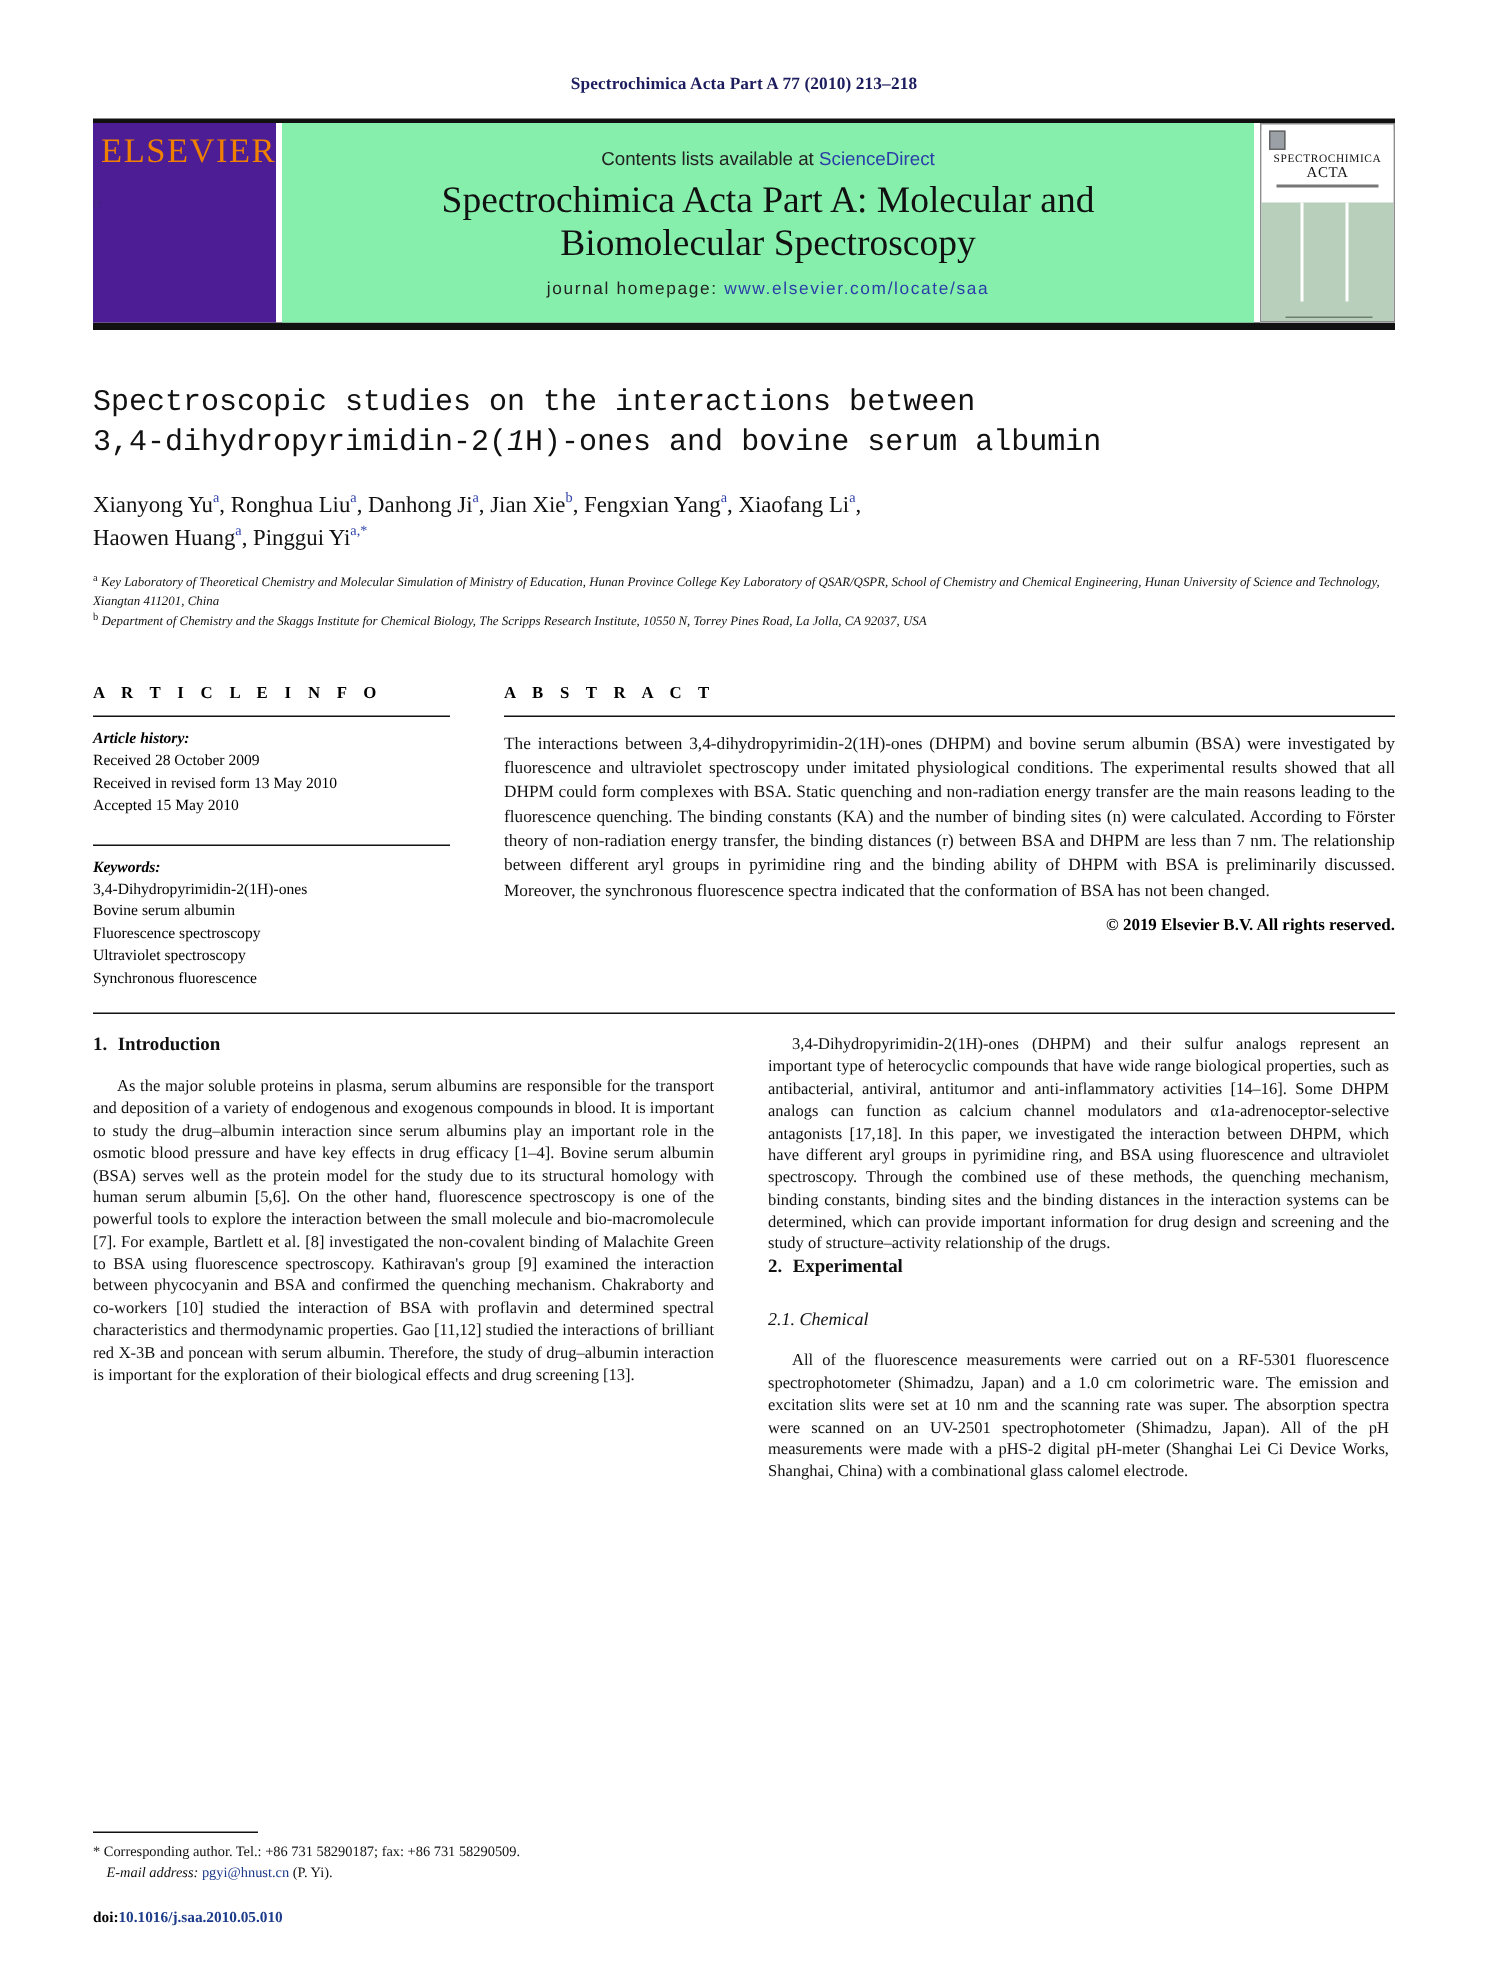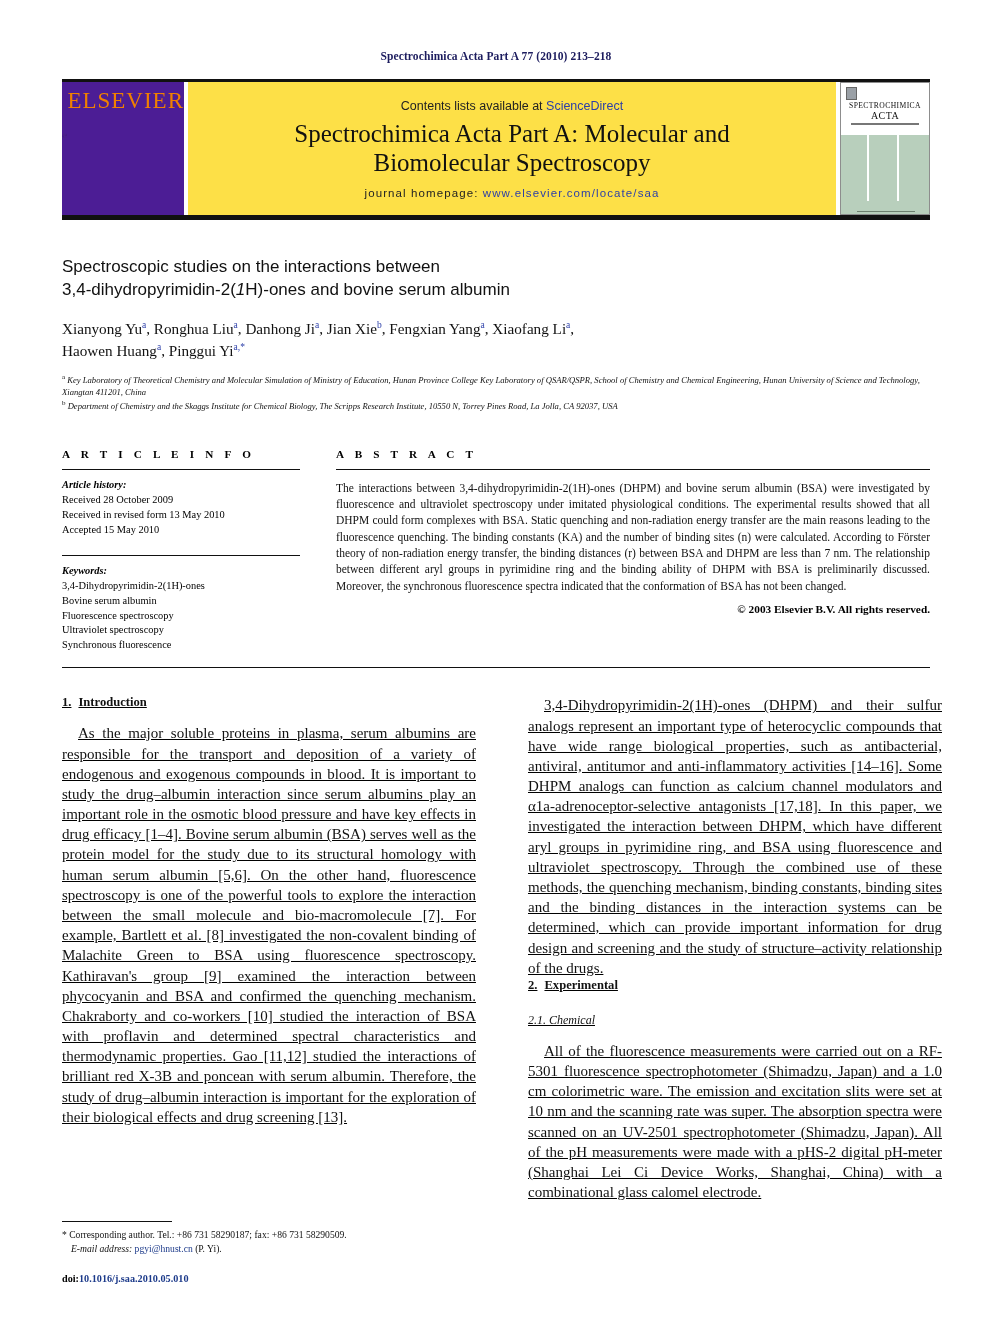--- a/index.html
+++ b/index.html
@@ -56,21 +56,21 @@
   .elsevier-word {
     font-family: "Liberation Serif", serif;
     font-size: 23px;
     letter-spacing: 1px;
     color: #F08000;
     line-height: 1;
     margin-top: 1px;
   }
   .journal-band {
     flex: 1 1 auto;
-    background: #fde047;
+    background: #86efac;
     display: flex;
     flex-direction: column;
     align-items: center;
     justify-content: center;
     margin-left: 4px;
     margin-right: 4px;
   }
   .contents-line {
     font-family: "Liberation Sans", sans-serif;
     font-size: 12.5px;
@@ -123,26 +123,26 @@
   .cover-rule { width: 68px; height: 2px; background: #777; margin: 2px auto 0; }
   .cover-body { background: #b8cfbc; height: 85px; position: relative; }
   .cover-bar { position: absolute; top: 0; width: 2px; background: #fff; height: 66px; }
   .cover-foot { position:absolute; bottom:8px; left:16px; width:58px; height:1px; background:#6d806f; }
 
   .masthead-bottom { border-bottom: 5px solid #111; }
 
   
   .title-block { margin-top: 36px; }
   h1.article-title {
-    font-size: 17px;
+    font-size: 20px;
     font-weight: normal;
     line-height: 1.33;
     margin: 0;
     color: #111;
-    font-family: Liberation Sans, sans-serif;
+    font-family: Liberation Mono, monospace;
   }
   .authors {
     margin-top: 17px;
     font-size: 15.2px;
     line-height: 1.45;
     color: #111;
   }
   .authors sup { font-size: 9.5px; color: #2b3ea8; vertical-align: super; }
   .affils { margin-top: 11px; font-size: 8.6px; line-height: 1.42; font-style: italic; color: #111; }
   .affils sup { font-style: normal; font-size: 7px; vertical-align: super; }
@@ -172,42 +172,41 @@
     line-height: 1.42;
     text-align: justify;
     color: #111;
   }
   .copyright { margin-top: 9px; text-align: right; font-size: 11.3px; font-weight: bold; }
 
   .hr-mid { border-top: 1.2px solid #111; margin-top: 14px; }
 
   
   .body-cols {
-    margin-top: 27px;
-    display: flex;
-    gap: 52px;
-    text-decoration: underline;
+    margin-top: 13px;
+    display: flex;
+    gap: 36px;
   }
   .bcol { width: 414px; flex: 0 0 414px; }
   h2.sec {
     font-size: 12.6px;
     font-weight: bold;
     margin: 0 0 0 0;
     color: #111;
   }
   h2.sec .num { margin-right: 7px; }
   h3.subsec {
     font-size: 12px;
     font-weight: normal;
     font-style: italic;
     margin: 20px 0 0 0;
     color: #111;
   }
   p.para {
-    font-size: 15px;
+    font-size: 11px;
     line-height: 1.345;
     text-align: justify;
     text-indent: 16px;
     margin: 13px 0 0 0;
     color: #111;
     hyphens: auto;
   }
   .gap-sec { margin-top: 26px; }
 
   
@@ -317,21 +316,21 @@
         <div>Fluorescence spectroscopy</div>
         <div>Ultraviolet spectroscopy</div>
         <div>Synchronous fluorescence</div>
       </div>
     </div>
 
     <div class="col-abs">
       <div class="sec-label">A B S T R A C T</div>
       <div class="hr-thin"></div>
       <div class="abs-body">The interactions between 3,4-dihydropyrimidin-2(1H)-ones (DHPM) and bovine serum albumin (BSA) were investigated by fluorescence and ultraviolet spectroscopy under imitated physiological conditions. The experimental results showed that all DHPM could form complexes with BSA. Static quenching and non-radiation energy transfer are the main reasons leading to the fluorescence quenching. The binding constants (KA) and the number of binding sites (n) were calculated. According to Förster theory of non-radiation energy transfer, the binding distances (r) between BSA and DHPM are less than 7 nm. The relationship between different aryl groups in pyrimidine ring and the binding ability of DHPM with BSA is preliminarily discussed. Moreover, the synchronous fluorescence spectra indicated that the conformation of BSA has not been changed.</div>
-      <div class="copyright">© 2003 Elsevier B.V. All rights reserved.</div>
+      <div class="copyright">© 2019 Elsevier B.V. All rights reserved.</div>
     </div>
   </div>
 
   <div class="hr-mid"></div>
 
   <div class="body-cols">
     <div class="bcol">
       <h2 class="sec">
         <span class="num">1.</span><span>Introduction</span>
       </h2>

